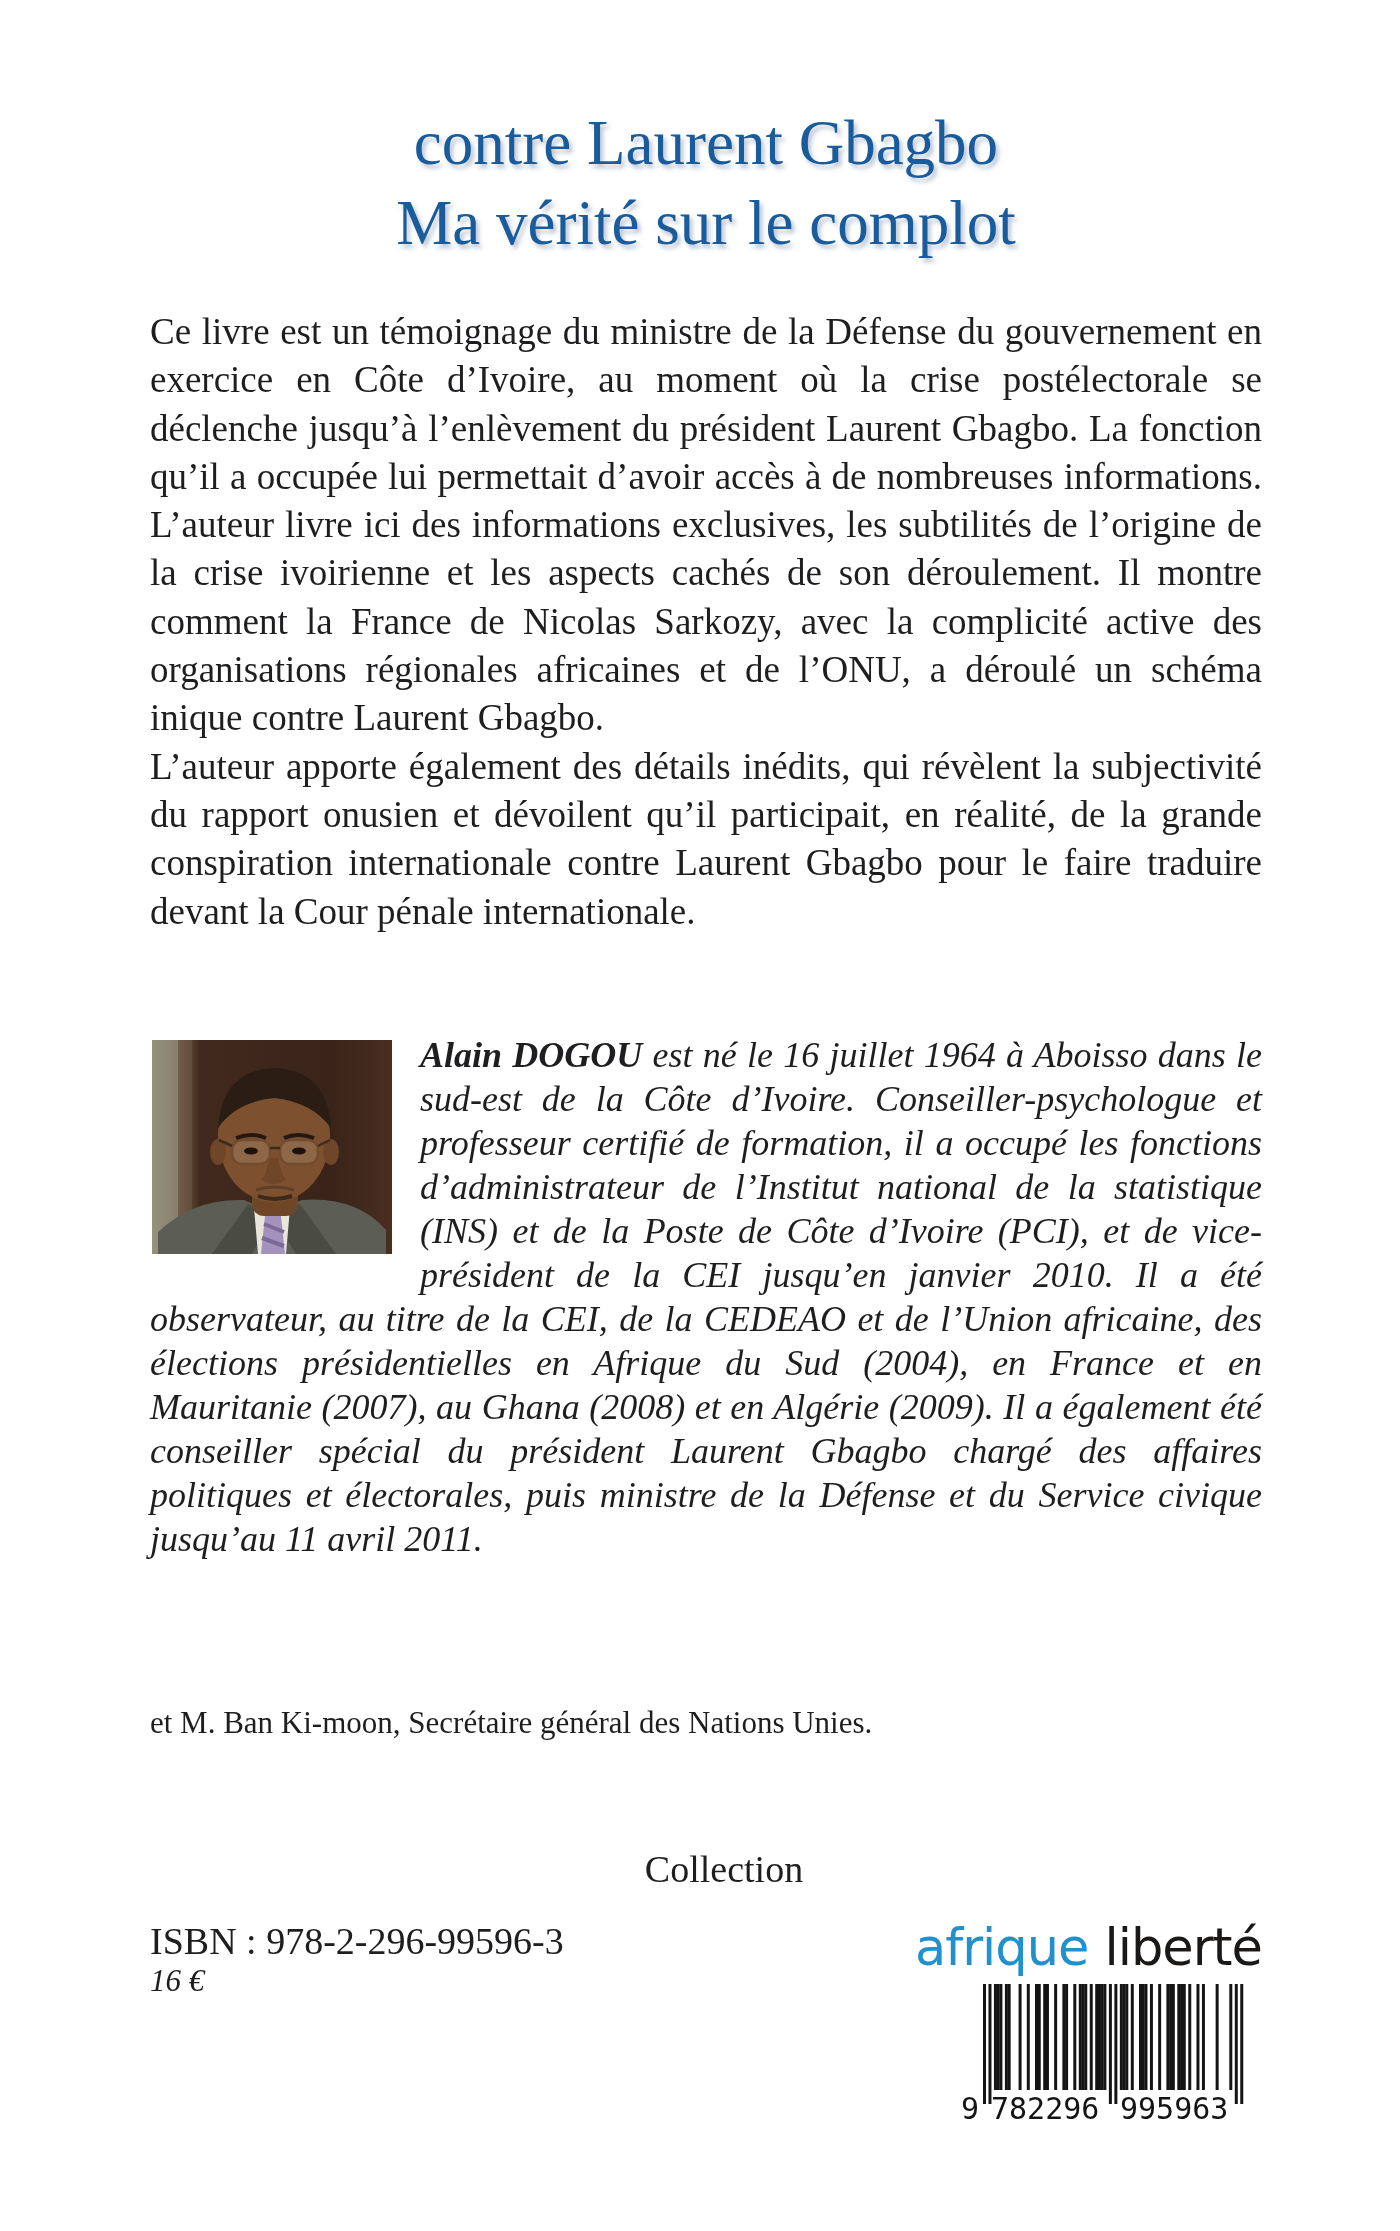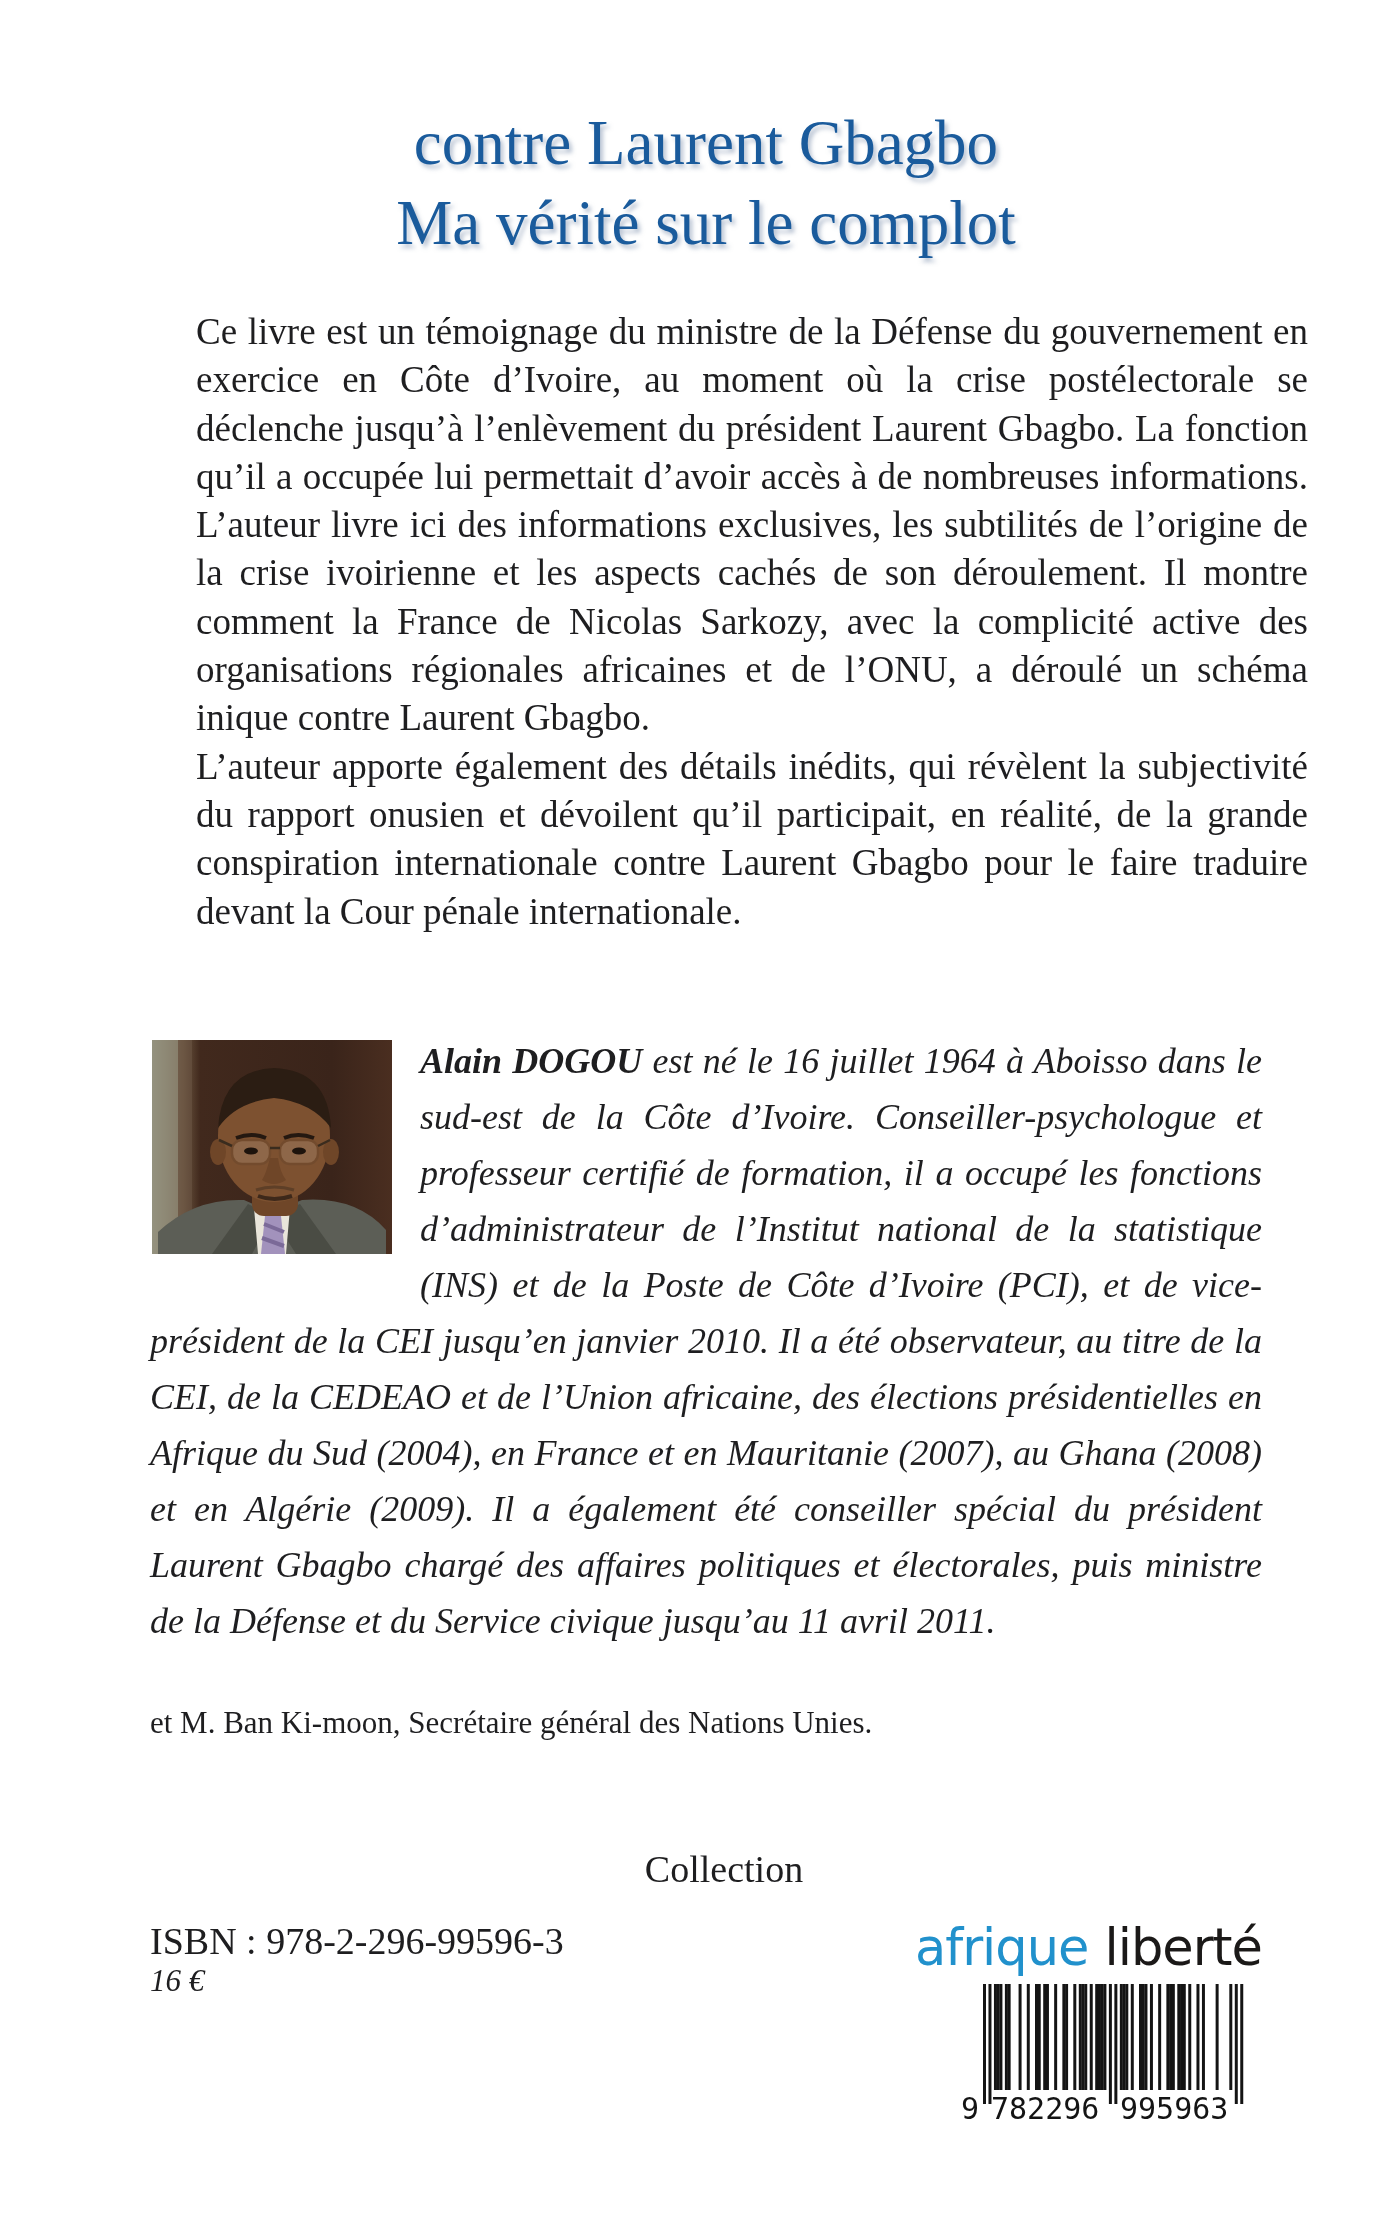--- a/index.html
+++ b/index.html
@@ -15,26 +15,25 @@
     position:absolute; top:103px; left:150px; width:1112px;
     text-align:center;
     font-size:63px; line-height:80px; font-weight:normal;
     text-shadow:3px 4px 4px rgba(120,140,170,0.50);
     letter-spacing:0px;
   }
   .synopsis {
     position:absolute; top:308px; left:150px; width:1112px;
     font-size:37px; line-height:48.3px;
     text-align:justify;
-    margin-left:46px;
   }
   .synopsis p { margin:0; }
   .bio {
     position:absolute; top:1033px; left:150px; width:1112px;
-    font-size:36px; line-height:56px;
+    font-size:36px; line-height:44px;
     font-style:italic;
     text-align:justify;
   }
   .author-photo {
     float:left;
     width:240px; height:214px;
     margin:7px 28px 14px 2px;
     display:block;
   }
   .bio-name { font-weight:bold; }

